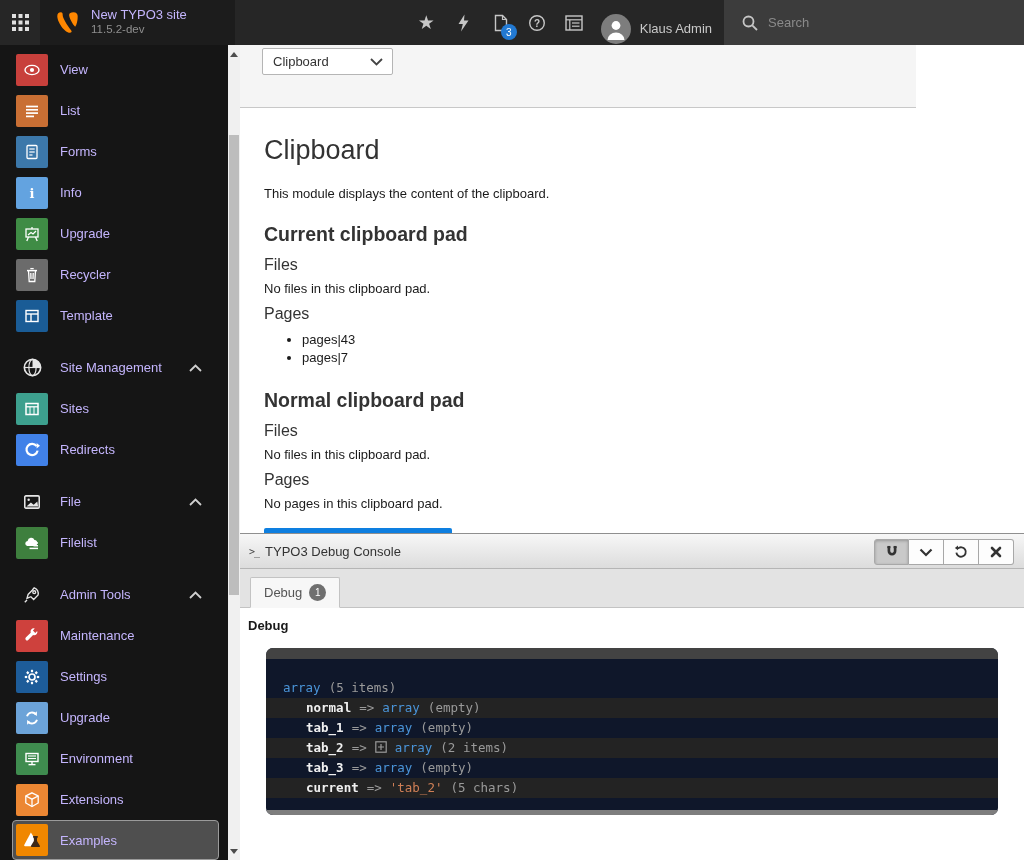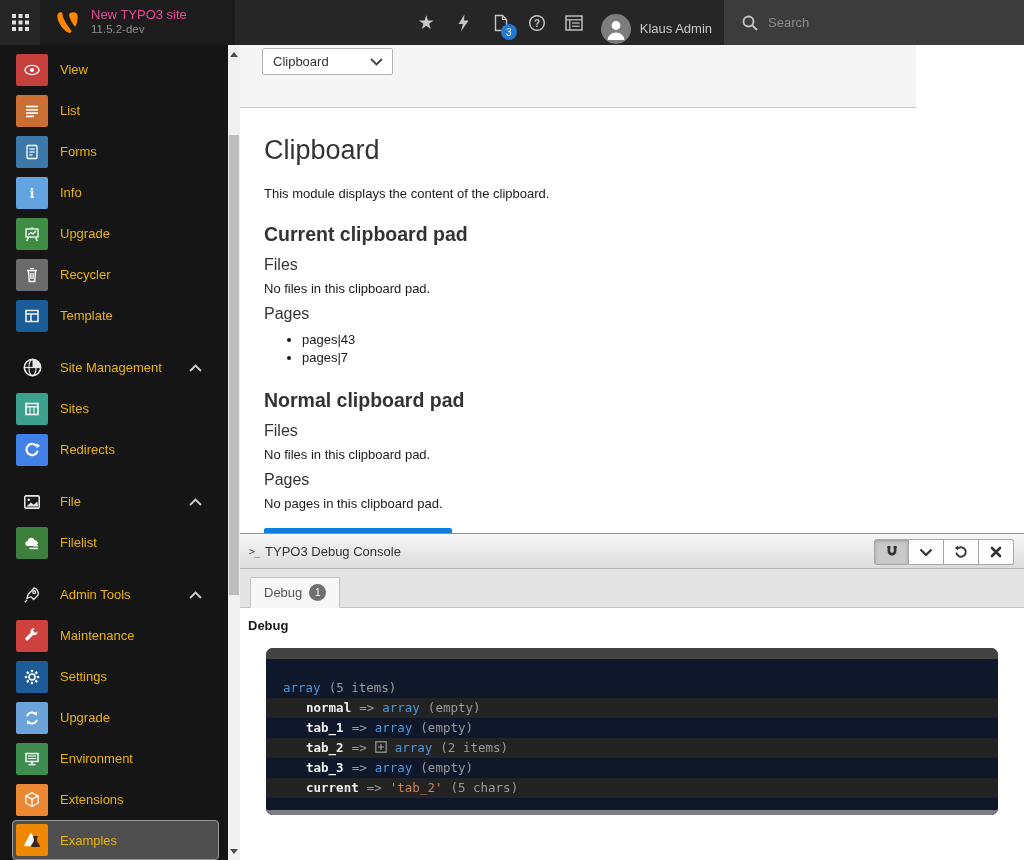--- a/index.html
+++ b/index.html
@@ -6,39 +6,39 @@
   html,body { width:1024px; height:860px; overflow:hidden; }
   body { font-family:"Liberation Sans", sans-serif; background:#fff; position:relative; }
   .stage { position:absolute; inset:0; width:1024px; height:860px; overflow:hidden; background:#fff; }
   svg { display:block; }
 
   
   .topbar { position:absolute; left:0; top:0; width:1024px; height:45px; background:#262626; display:flex; align-items:stretch; z-index:50; }
   .tb-menu { width:40px; display:flex; align-items:center; justify-content:center; cursor:pointer; }
   .tb-logoblock { width:195px; background:#1c1c1c; display:flex; align-items:center; gap:10px; padding-left:14px; cursor:pointer; }
   .tb-titles { display:flex; flex-direction:column; line-height:1.15; }
-  .tb-sitetitle { color:#ec4899; font-size:13px; }
+  .tb-sitetitle { color:#c4b5fd; font-size:13px; }
   .tb-version { color:#8f8f8f; font-size:11.5px; }
   .tb-spacer { flex:1; }
   .tb-iconbtn { width:37px; display:flex; align-items:center; justify-content:center; position:relative; cursor:pointer; background:none; border:none; }
   .tb-iconbtn .star-glyph { color:#c6c6c6; font-size:19px; line-height:1; }
   .tb-badge { position:absolute; bottom:5px; left:19px; min-width:16px; height:16px; border-radius:8px; color:#fff; font-size:10px; display:flex; align-items:center; justify-content:center; padding:0 4px; }
   .tb-user { display:flex; align-items:center; gap:9px; padding:12px 12px 0 8px; cursor:pointer; background:none; border:none; }
   .tb-avatar { width:30px; height:30px; border-radius:50%; background:#7d7d7d; overflow:hidden; display:flex; align-items:flex-end; justify-content:center; }
   .tb-username { color:#c9c9c9; font-size:13px; }
   .tb-search { width:300px; background:#3c3c3c; display:flex; align-items:center; gap:10px; padding-left:18px; }
   .tb-search input { background:transparent; border:none; outline:none; color:#ccc; font-size:13px; width:230px; font-family:"Liberation Sans",sans-serif; }
   .tb-search input::placeholder { color:#8a8a8a; }
 
   
   .sidebar { position:absolute; left:0; top:45px; width:228px; height:815px; background:#151515; overflow:hidden; padding-top:4px; z-index:10; }
   .sb-item { height:41px; display:flex; align-items:center; padding-left:16px; cursor:pointer; position:relative; }
   .sb-ico { width:32px; height:32px; border-radius:2px; display:flex; align-items:center; justify-content:center; flex:0 0 32px; }
   .sb-ico.plain { background:transparent !important; }
-  .sb-label { margin-left:12px; color:#eab308; font-size:13px; white-space:nowrap; }
+  .sb-label { margin-left:12px; color:#c4b5fd; font-size:13px; white-space:nowrap; }
   .sb-chevron { position:absolute; right:26px; top:50%; transform:translateY(-50%); }
   .sb-section { margin-top:11px; }
   .sb-item.active { margin-left:12px; margin-right:9px; padding-left:3px; background:#4f4f4f; border:1px solid #9b9b9b; border-radius:4px; height:40px; }
 
   
   .sb-scrollbar { position:absolute; left:228px; top:45px; width:12px; height:815px; background:#f0f0f0; z-index:11; }
   .sb-sb-up, .sb-sb-down { position:absolute; left:0; width:12px; height:14px; display:flex; align-items:center; justify-content:center; cursor:pointer; }
   .sb-sb-up { top:2px; } .sb-sb-down { bottom:2px; }
   .tri-up { width:0; height:0; border-left:4px solid transparent; border-right:4px solid transparent; border-bottom:5px solid #4c4c4c; }
   .tri-down { width:0; height:0; border-left:4px solid transparent; border-right:4px solid transparent; border-top:5px solid #4c4c4c; }

